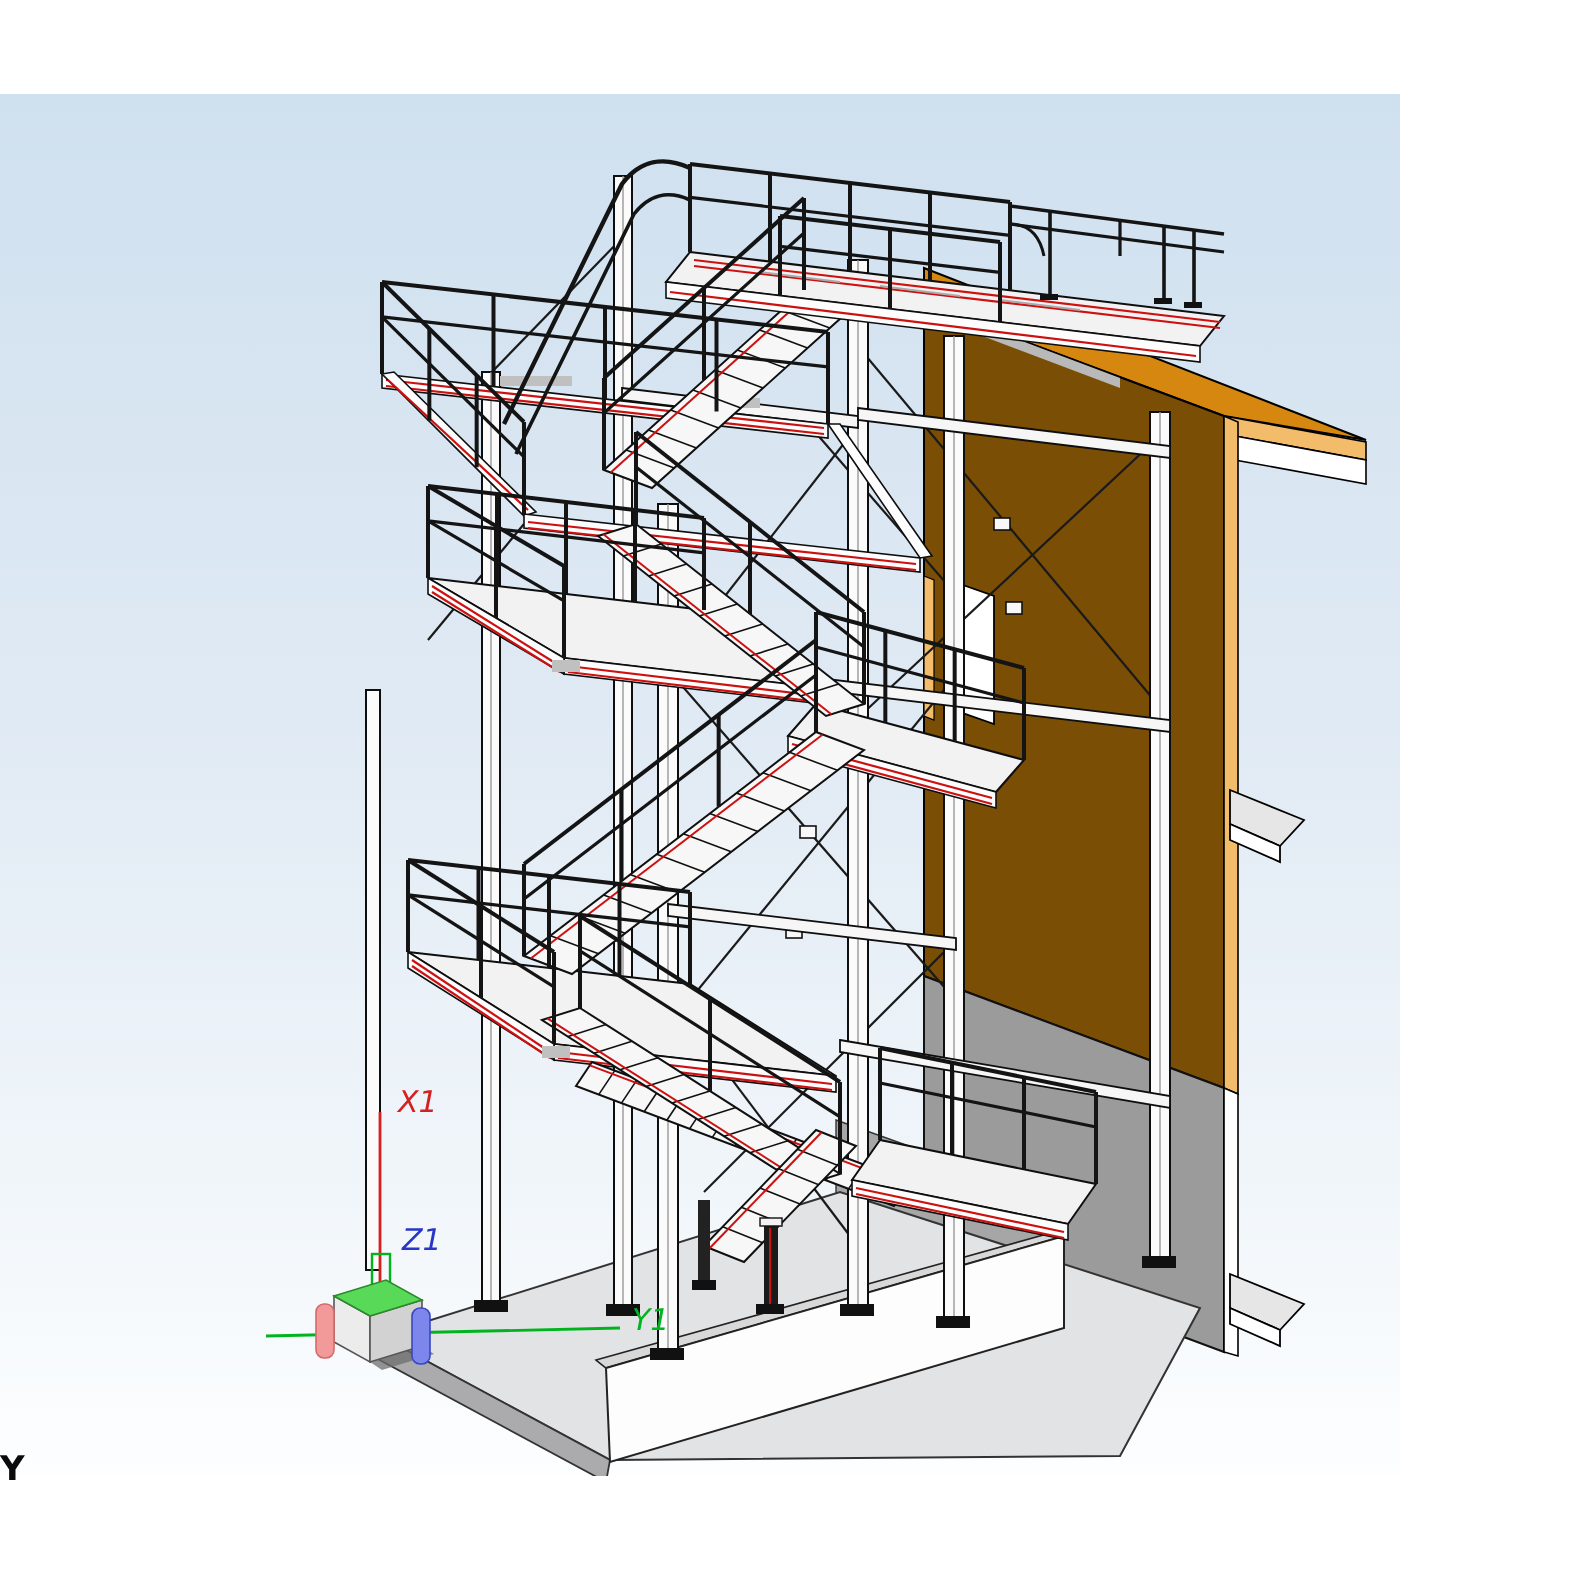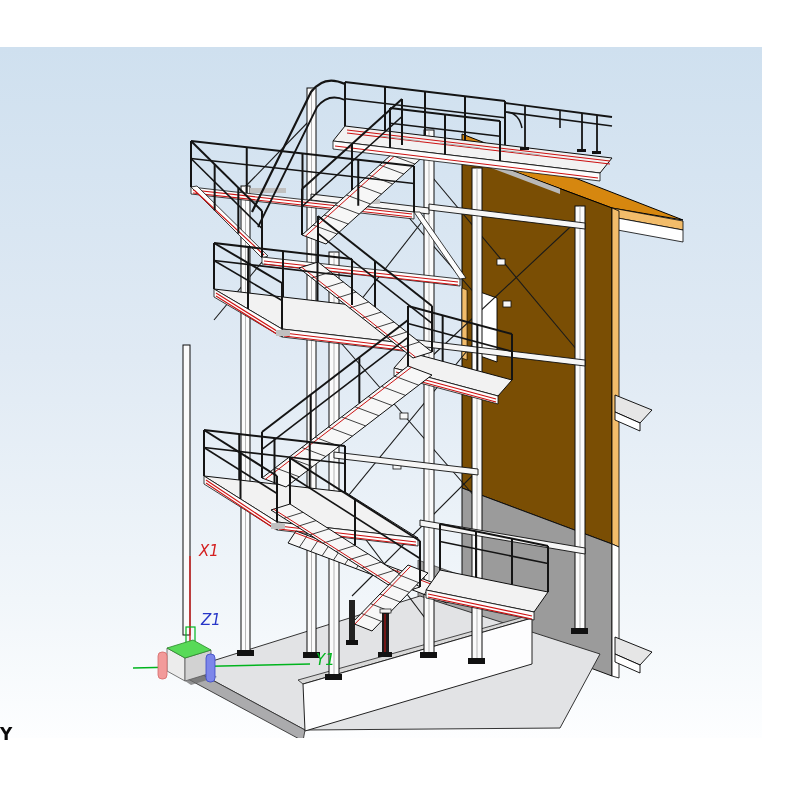--- a/index.html
+++ b/index.html
@@ -1,16 +1,16 @@
 <!DOCTYPE html>
 <html><head>
 <meta charset="utf-8">
 <style>
   html,body{margin:0;padding:0;background:#fff;}
-  #stage{position:relative;width:762px;height:792px;background:#a16207;overflow:hidden;}
+  #stage{position:relative;width:700px;height:792px;background:#a16207;overflow:hidden;}
   svg{position:absolute;left:0;top:0;}
   text{font-family:"DejaVu Sans",sans-serif;}
   .axlab{font-style:italic;font-size:15px;}
   .viewlab{font-weight:bold;font-size:17px;fill:#0a0a0a;}
   .steel{fill:#fbfbfb;stroke:#0e0e0e;stroke-width:1;}
   .beam{fill:#f6f6f6;stroke:#0e0e0e;stroke-width:0.9;}
   .deck{fill:#f2f2f2;stroke:#0e0e0e;stroke-width:1;}
   .fascia{fill:#fdfdfd;stroke:#0e0e0e;stroke-width:0.8;}
   .red{stroke:#cc1111;stroke-width:1.1;fill:none;}
   .rail{stroke:#141414;fill:none;}

